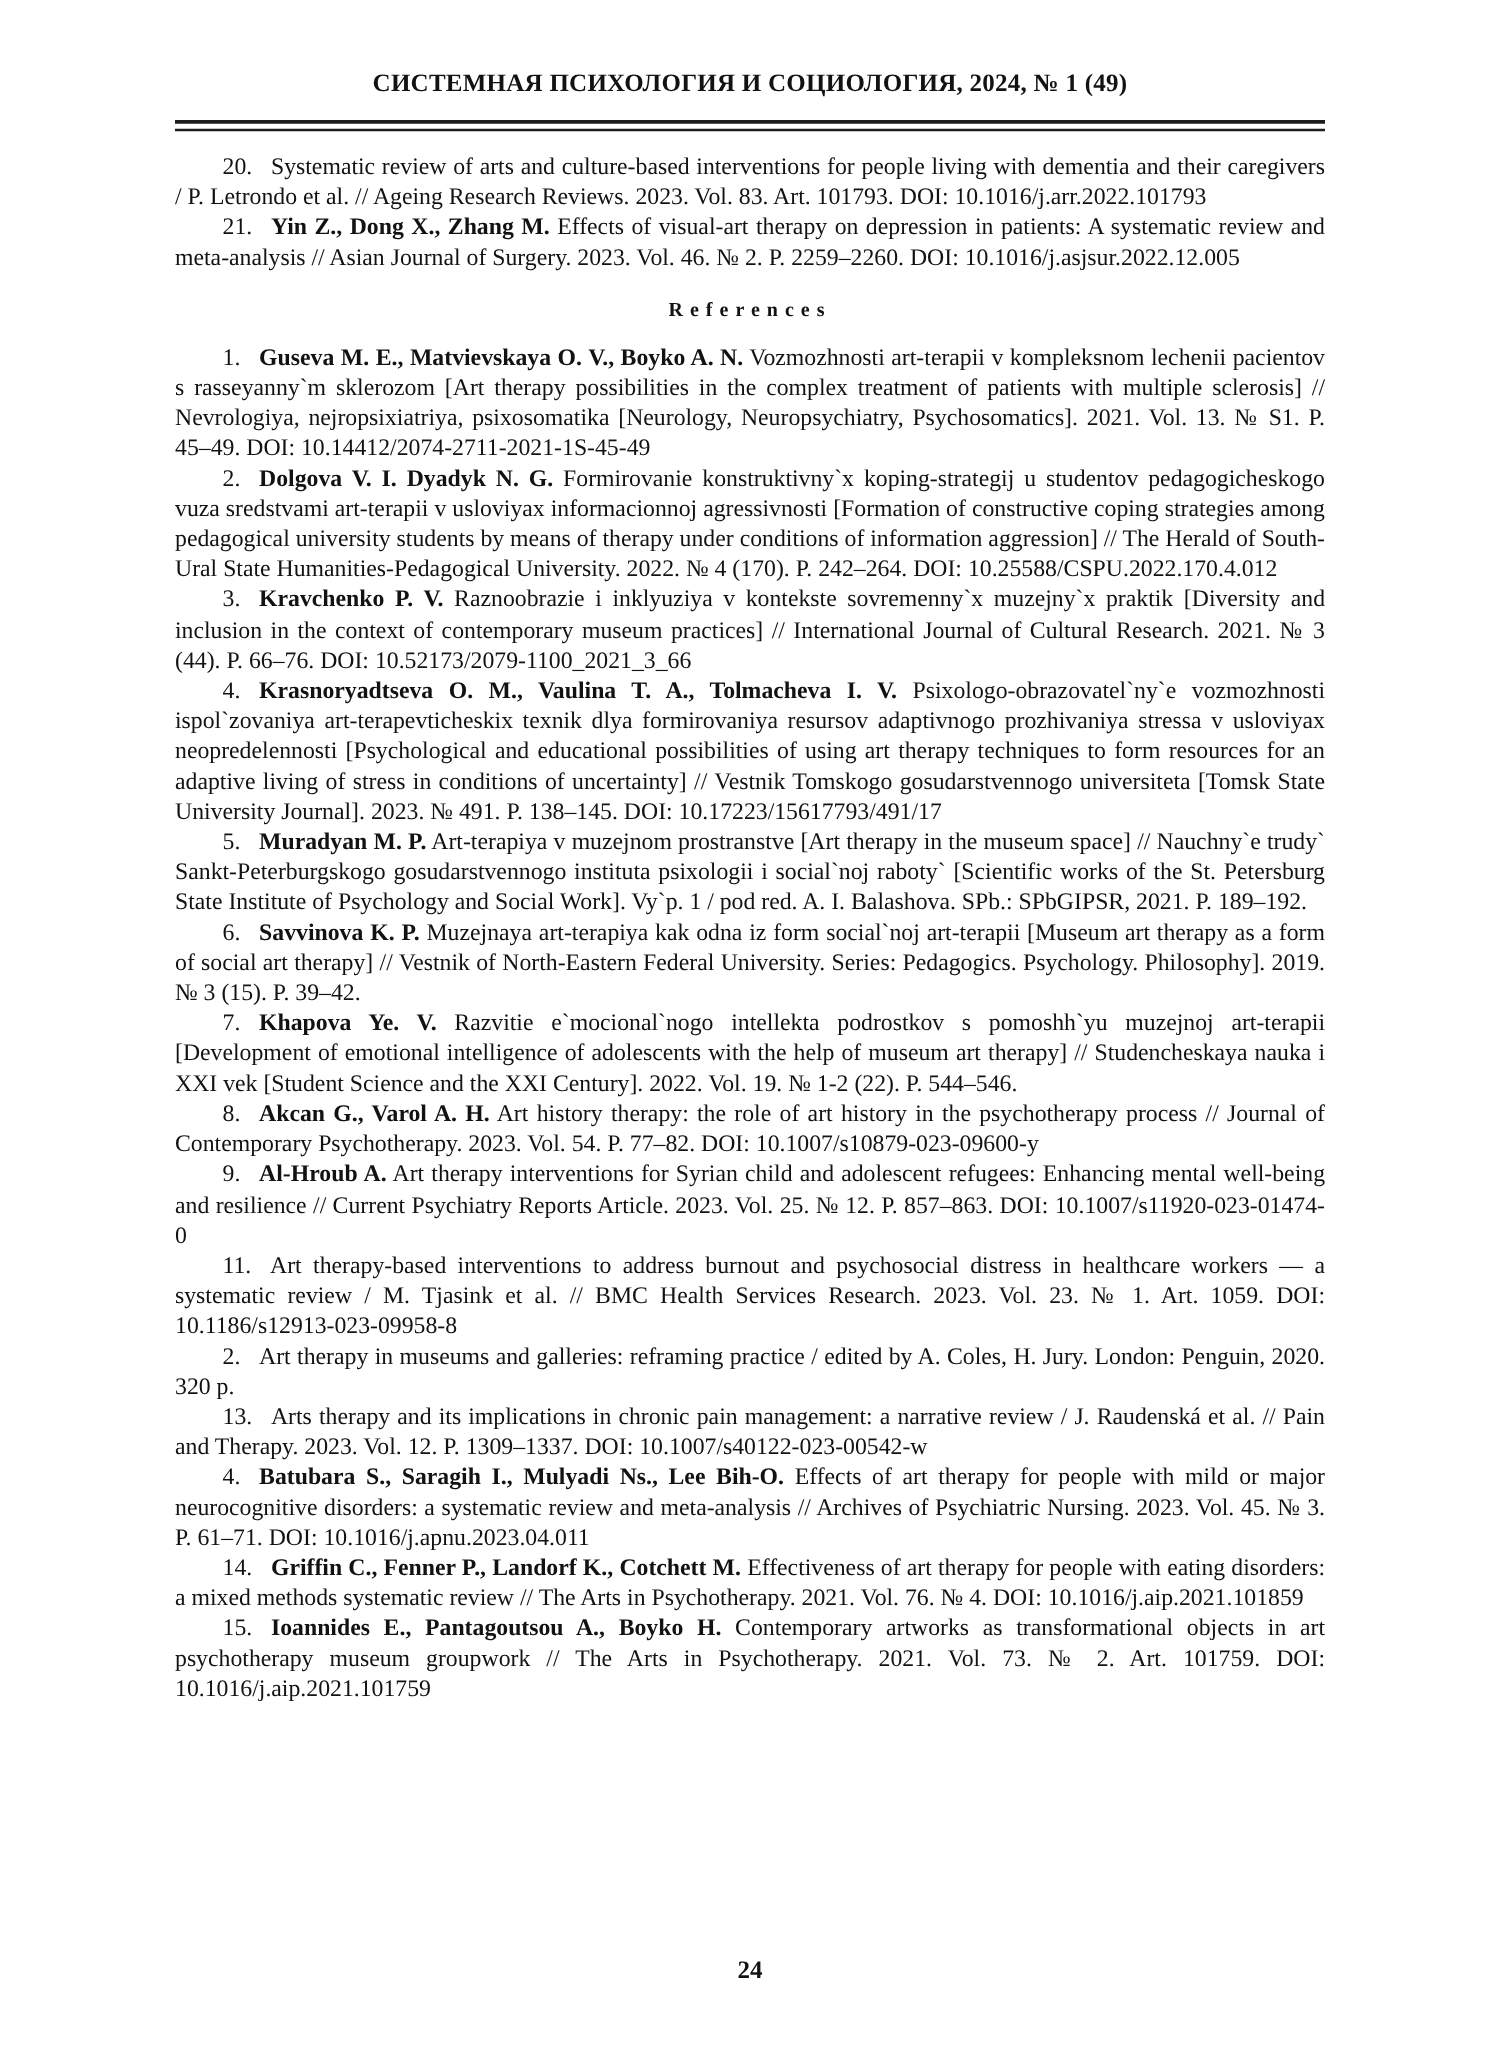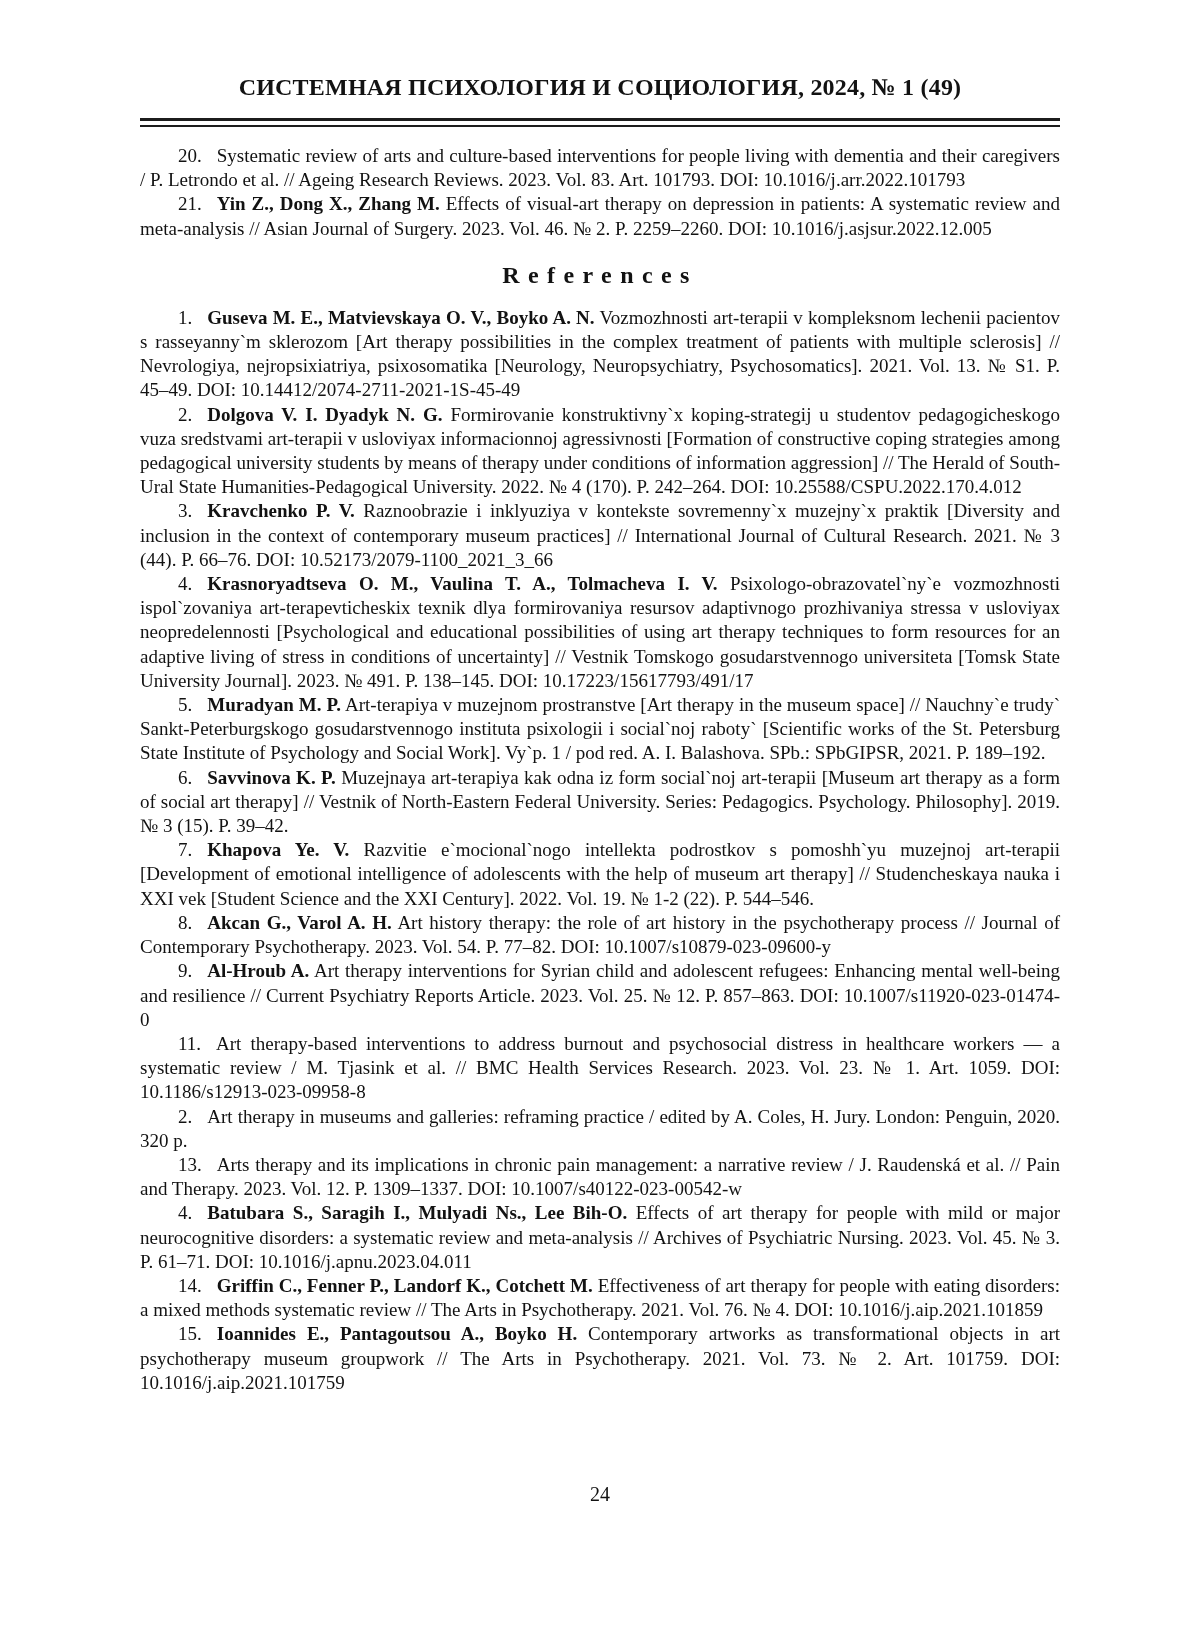--- a/index.html
+++ b/index.html
@@ -13,53 +13,54 @@
     overflow: hidden;
   }
   .content {
     position: absolute;
     left: 140px; top: 0;
     width: 920px;
   }
   .running-title {
     text-align: center;
     font-weight: bold;
-    font-size: 24px;
-    padding-top: 74px;
+    font-size: 20px;
+    padding-top: 56px;
     letter-spacing: 0.2px;
     white-space: nowrap;
   }
   .header-rule {
     margin-top: 17px;
     height: 4px;
     border-top: 3px solid #1c1c1c;
     border-bottom: 2px solid #1c1c1c;
   }
   .refs {
     margin-top: 17px;
     font-size: 19px;
     line-height: 24.2px;
     text-align: justify;
   }
   p.ref { margin: 0; text-indent: 38px; }
   .num { margin-right: 15px; }
   .authors { font-weight: bold; }
   .references-heading {
-    font-size: 24px;
+    font-size: 16px;
     font-weight: bold;
     text-align: center;
     letter-spacing: 0.35em;
     margin: 21px 0 15px 0;
   }
   .page-number {
     position: absolute;
-    top: 1483px; left: 0;
+    top: 1565px; left: 0;
     width: 100%;
     text-align: center;
     font-size: 20px;
+    font-weight: bold;
   }
 </style>
 </head>
 <body>
 
 <div class="page">
   <div class="content">
     <div class="running-title">СИСТЕМНАЯ ПСИХОЛОГИЯ И СОЦИОЛОГИЯ, 2024, № 1 (49)</div>
     <div class="header-rule"></div>
 

